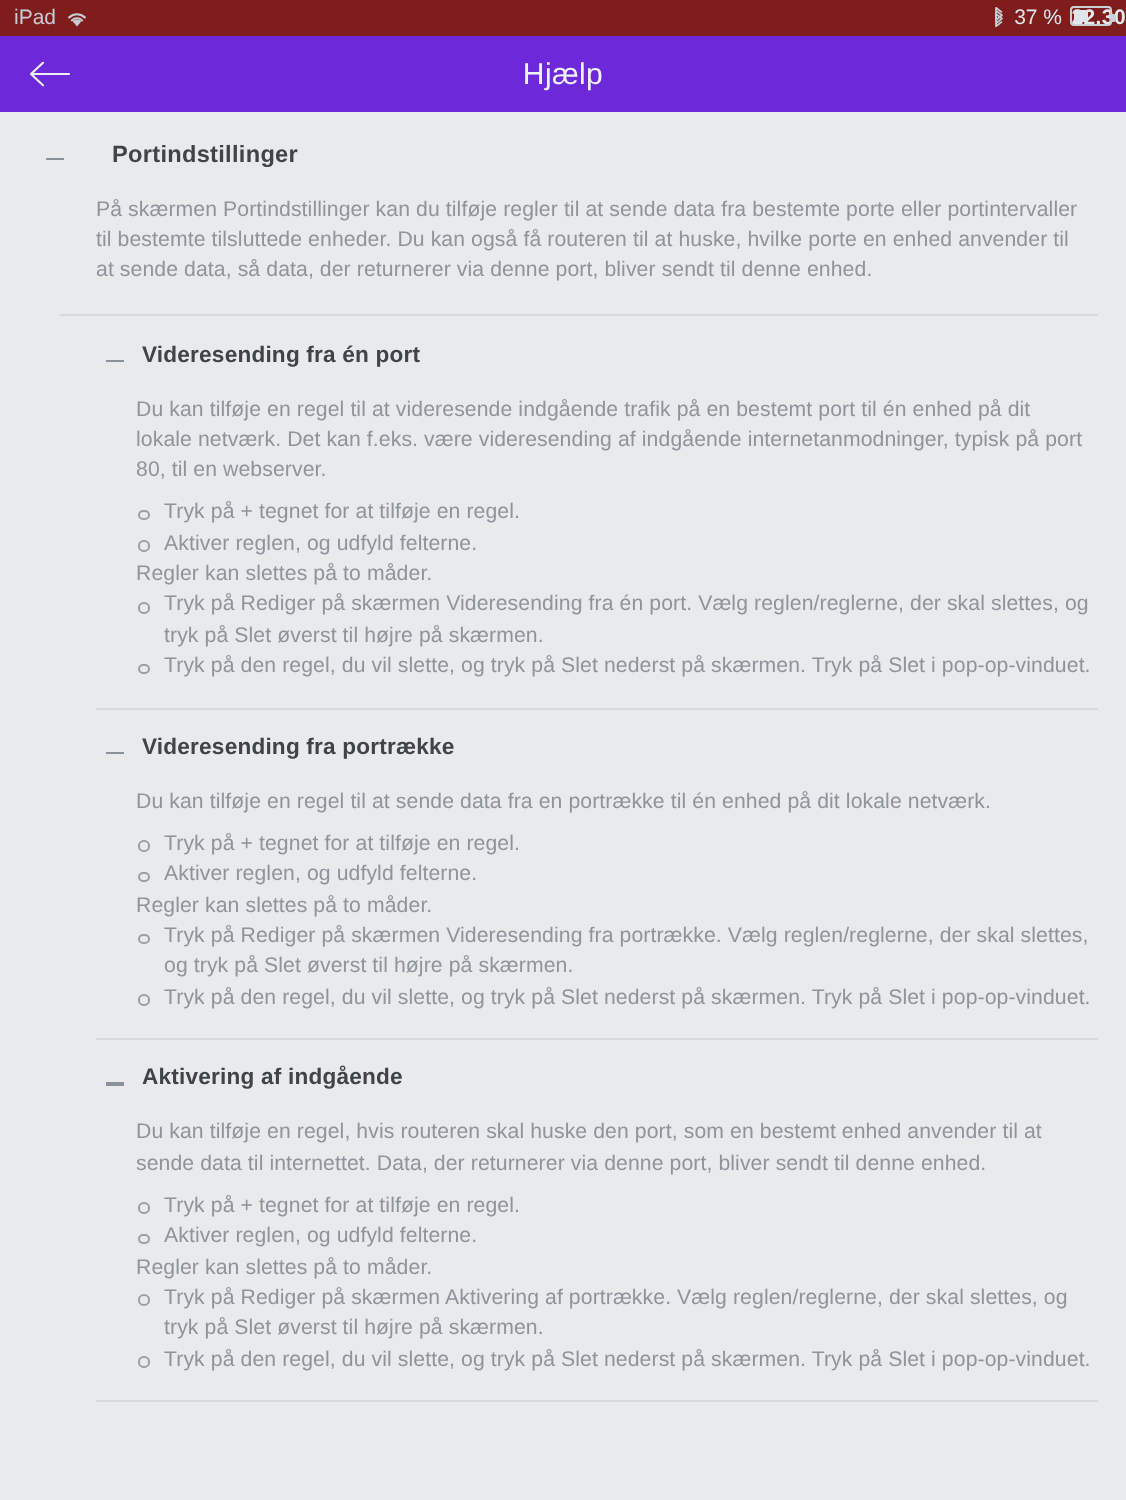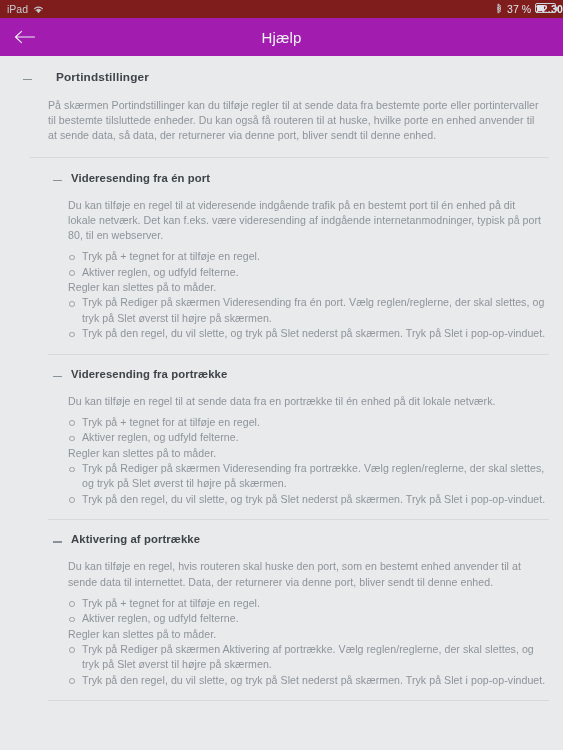--- a/index.html
+++ b/index.html
@@ -78,21 +78,21 @@
     position: absolute;
     left: 1px; top: 1px; bottom: 1px;
     width: 37%;
     background: #dfe5ea;
     border-radius: 1px;
   }
 
   
   .navbar {
     height: 38px;
-    background: #a21caf;
+    background: #6d28d9;
     position: relative;
     display: flex;
     align-items: center;
   }
   .nav-back {
     position: absolute;
     left: 10px;
     top: 50%;
     transform: translateY(-50%);
     width: 30px;
@@ -318,21 +318,21 @@
       <li>Tryk på Rediger på skærmen Videresending fra portrække. Vælg reglen/reglerne, der skal slettes, og tryk på Slet øverst til højre på skærmen.</li>
       <li>Tryk på den regel, du vil slette, og tryk på Slet nederst på skærmen. Tryk på Slet i pop-op-vinduet.</li>
     </ul>
   </div>
 
   <div class="divider sub"></div>
 
   <div class="subsection">
     <div class="sub-head">
       <span class="minus"></span>
-      <span class="sub-title">Aktivering af portrække</span>
+      <span class="sub-title">Aktivering af indgående</span>
     </div>
     <div class="sub-body">Du kan tilføje en regel, hvis routeren skal huske den port, som en bestemt enhed anvender til at sende data til internettet. Data, der returnerer via denne port, bliver sendt til denne enhed.</div>
     <ul class="bullets">
       <li>Tryk på + tegnet for at tilføje en regel.</li>
       <li>Aktiver reglen, og udfyld felterne.</li>
       <li class="plain">Regler kan slettes på to måder.</li>
       <li>Tryk på Rediger på skærmen Aktivering af portrække. Vælg reglen/reglerne, der skal slettes, og tryk på Slet øverst til højre på skærmen.</li>
       <li>Tryk på den regel, du vil slette, og tryk på Slet nederst på skærmen. Tryk på Slet i pop-op-vinduet.</li>
     </ul>
   </div>

